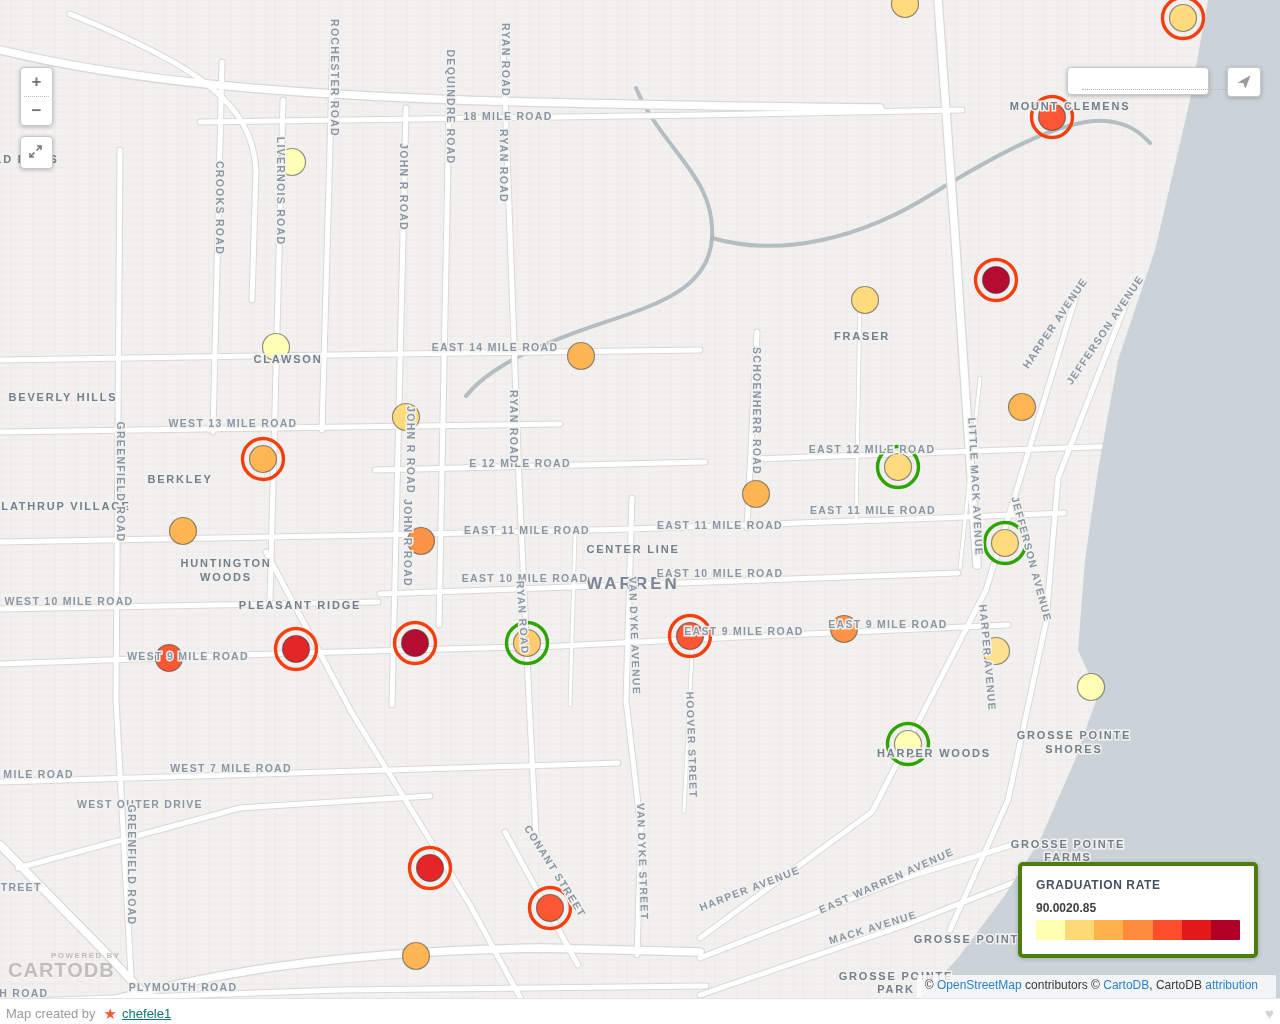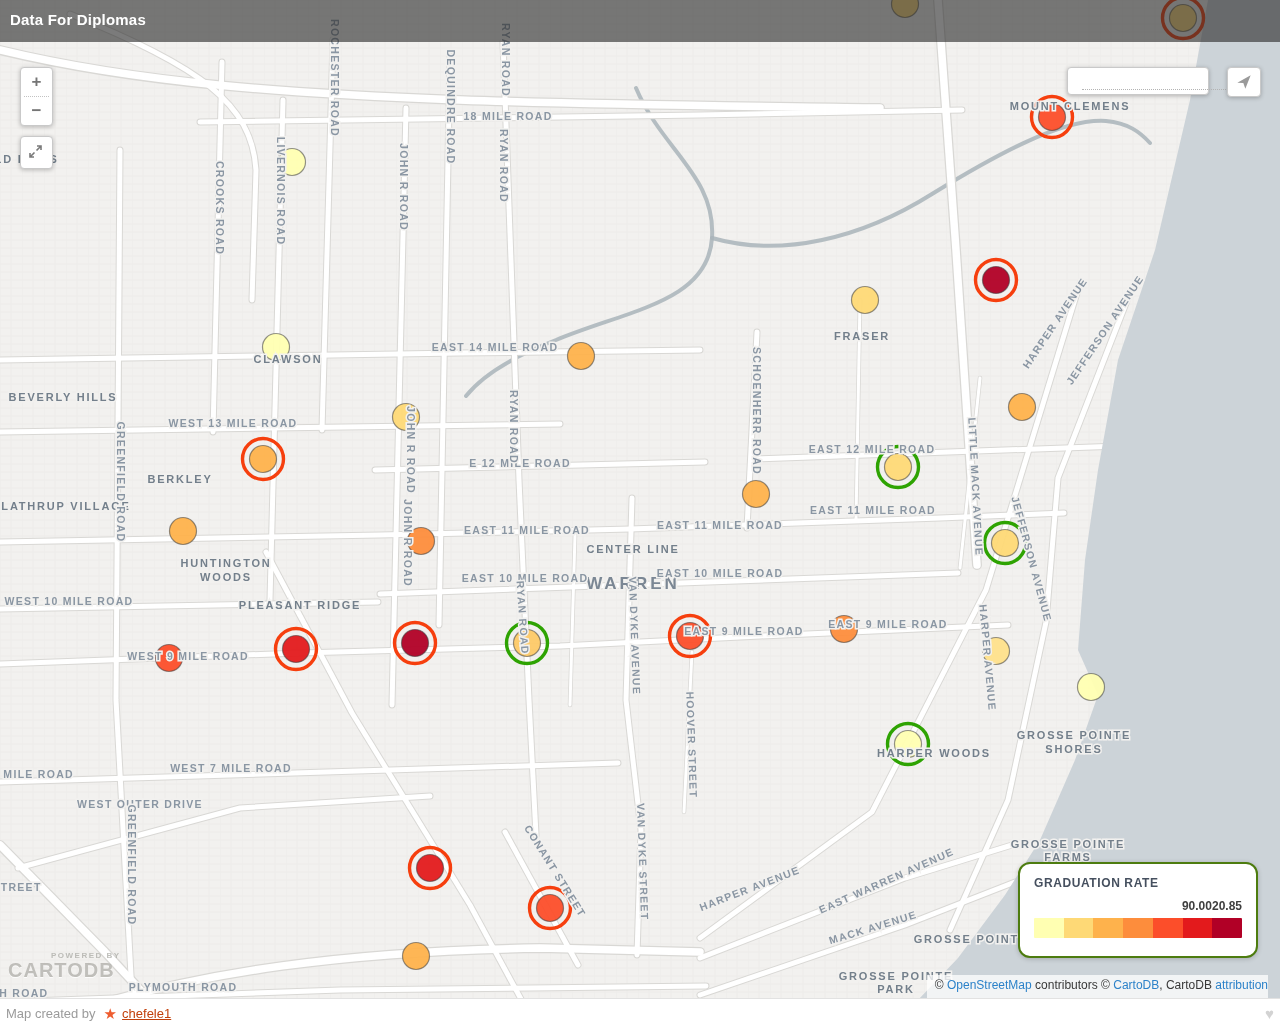--- a/index.html
+++ b/index.html
@@ -15,37 +15,37 @@
   
   .zoomctrl{position:absolute;left:20px;top:67px;width:31px;height:57px;background:#fff;border:1px solid #c9c9c9;border-radius:4px;box-shadow:0 1px 4px rgba(0,0,0,.25);z-index:30;display:flex;flex-direction:column;}
   .zoomctrl .zbtn{flex:1;display:flex;align-items:center;justify-content:center;font-size:17px;font-weight:bold;color:#757575;cursor:pointer;}
   .zoomctrl .zdiv{border-top:1px dotted #c2c2c2;height:0;margin:0 3px;}
   .fsbtn{position:absolute;left:20px;top:136px;width:31px;height:31px;background:#fff;border:1px solid #c9c9c9;border-radius:4px;box-shadow:0 1px 4px rgba(0,0,0,.25);z-index:30;cursor:pointer;}
   
   .search{position:absolute;left:1067px;top:67px;width:142px;height:28px;background:#fff;border:1px solid #c9c9c9;border-radius:4px;box-shadow:0 1px 4px rgba(0,0,0,.25);z-index:30;display:flex;align-items:center;padding:0 8px;box-sizing:border-box;}
   .search input{flex:1;border:0;outline:0;margin-left:6px;height:14px;font-size:11px;color:#555;border-bottom:1px dotted #b3b3b3;background:transparent;}
   .sendbtn{position:absolute;left:1227px;top:67px;width:32px;height:28px;background:#fff;border:1px solid #c9c9c9;border-radius:4px;box-shadow:0 1px 4px rgba(0,0,0,.25);z-index:30;display:flex;align-items:center;justify-content:center;cursor:pointer;}
   
-  .legend{position:absolute;left:1018px;top:862px;width:240px;height:96px;background:#fff;border:2px solid #4d7c0f;border-radius:12px;box-shadow:0 1px 5px rgba(0,0,0,.2);z-index:25;box-sizing:border-box;padding:12px 14px;}
+  .legend{position:absolute;left:1018px;top:862px;width:240px;height:96px;background:#fff;border:4px solid #4d7c0f;border-radius:5px;box-shadow:0 1px 5px rgba(0,0,0,.2);z-index:25;box-sizing:border-box;padding:12px 14px;}
   .legend .ltitle{font-size:12px;font-weight:bold;color:#46505f;letter-spacing:.6px;}
-  .legend .lrange{display:flex;justify-content:flex-end;margin-top:9px;font-size:12px;font-weight:bold;color:#3f3f3f;}
+  .legend .lrange{display:flex;justify-content:flex-start;margin-top:9px;font-size:12px;font-weight:bold;color:#3f3f3f;}
   .legend .lswatches{display:flex;margin-top:5px;height:20px;border-radius:1px;overflow:hidden;}
   .legend .lswatches div{flex:1;}
   
-  .attr{position:absolute;right:12px;top:975px;height:22px;background:rgba(255,255,255,0.75);z-index:24;font-size:12px;color:#383838;padding:3px 0 0 8px;white-space:nowrap;}
+  .attr{position:absolute;right:4px;top:975px;height:22px;background:rgba(255,255,255,0.75);z-index:24;font-size:12px;color:#383838;padding:3px 18px 0 8px;white-space:nowrap;}
   .attr a{color:#2c82c9;text-decoration:none;cursor:pointer;}
   
   .wm{position:absolute;left:8px;top:952px;z-index:10;line-height:1;user-select:none;}
   .wm .wm1{font-size:8px;font-weight:bold;letter-spacing:1.5px;color:rgba(170,170,164,0.75);margin-left:43px;}
   .wm .wm2{font-size:20px;font-weight:bold;letter-spacing:1px;color:rgba(176,175,170,0.8);text-shadow:0 1px 0 rgba(255,255,255,.8);}
   
   .footer{position:absolute;left:0;top:998px;width:1280px;height:30px;background:#fff;border-top:1px solid #e2e2e2;box-sizing:border-box;z-index:40;display:flex;align-items:center;font-size:13px;color:#9b9b9b;padding:0 6px;}
   .footer .spacer{flex:1;}
   .footer .star{color:#ee5d30;font-size:15px;margin:0 5px 0 8px;}
-  .footer a{color:#c2410c;text-decoration:underline;font-size:13px;cursor:pointer;}
+  .footer a{color:#0f766e;text-decoration:underline;font-size:13px;cursor:pointer;}
   .footer .heart{color:#d3d3d3;font-size:15px;cursor:pointer;}
 </style>
 </head>
 <body>
 
 <div class="app">
 
   <div class="map-wrap">
     <svg id="mapsvg" width="1280" height="998" viewBox="0 0 1280 998">
         <defs>
@@ -325,23 +325,20 @@
         <div style="background: rgb(252, 78, 42);"></div>
         <div style="background: rgb(227, 26, 28);"></div>
         <div style="background: rgb(177, 0, 38);"></div>
       </div>
   </div>
 
   <div class="attr">
     <span>© </span><a>OpenStreetMap</a><span> contributors © </span><a>CartoDB</a><span>, CartoDB </span><a>attribution</a>
   </div>
 
-  <div class="header">
-    <h1>Data For Diplomas</h1>
-  </div>
 
   <div class="zoomctrl">
     <div class="zbtn">+</div>
     <div class="zdiv"></div>
     <div class="zbtn">−</div>
   </div>
   <div class="fsbtn">
     <svg width="29" height="29" viewBox="0 0 29 29">
       <path d="M16,9 h4 v4 M20,9 l-4.5,4.5" stroke="#7a7a7a" stroke-width="1.6" fill="none"></path>
       <path d="M13,20 h-4 v-4 M9,20 l4.5,-4.5" stroke="#7a7a7a" stroke-width="1.6" fill="none"></path>

